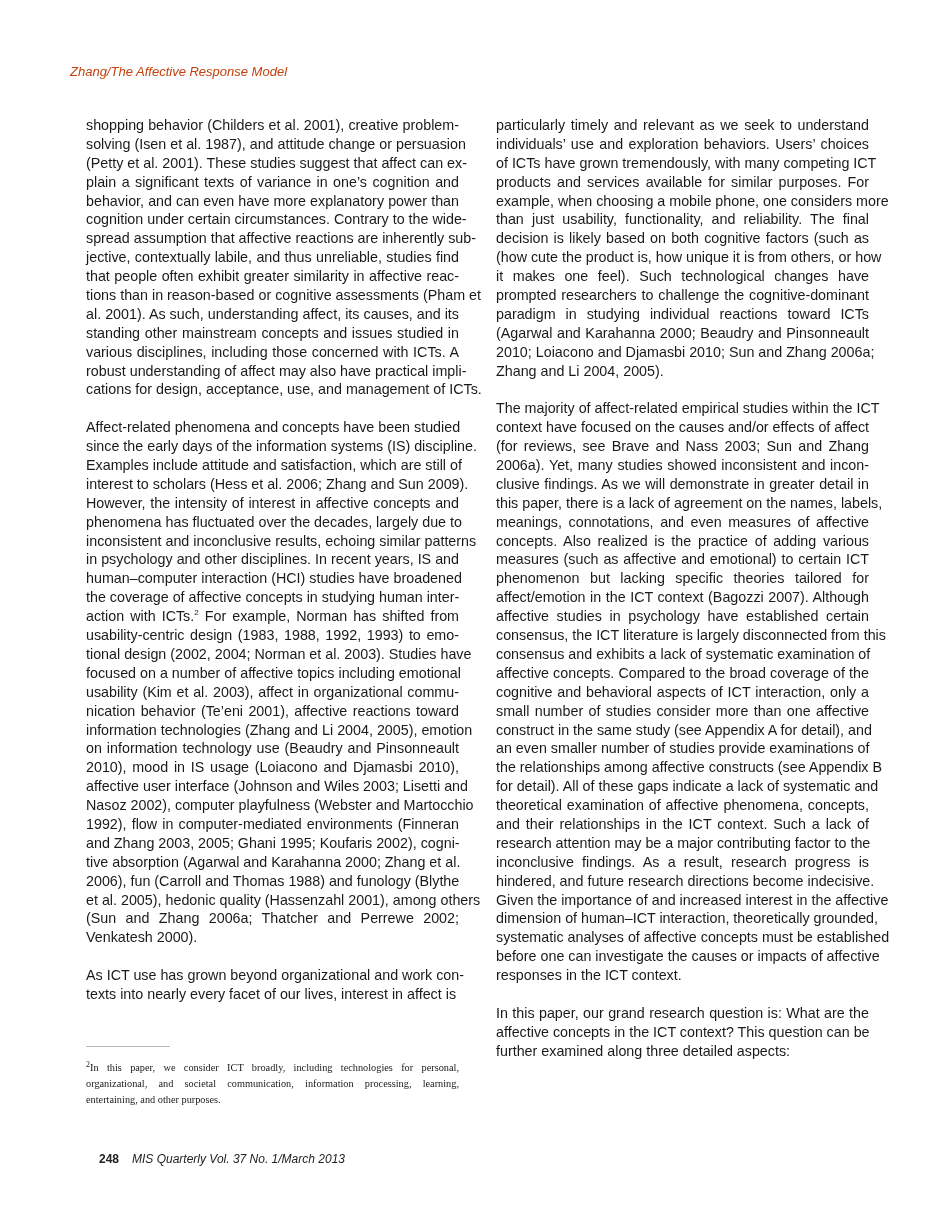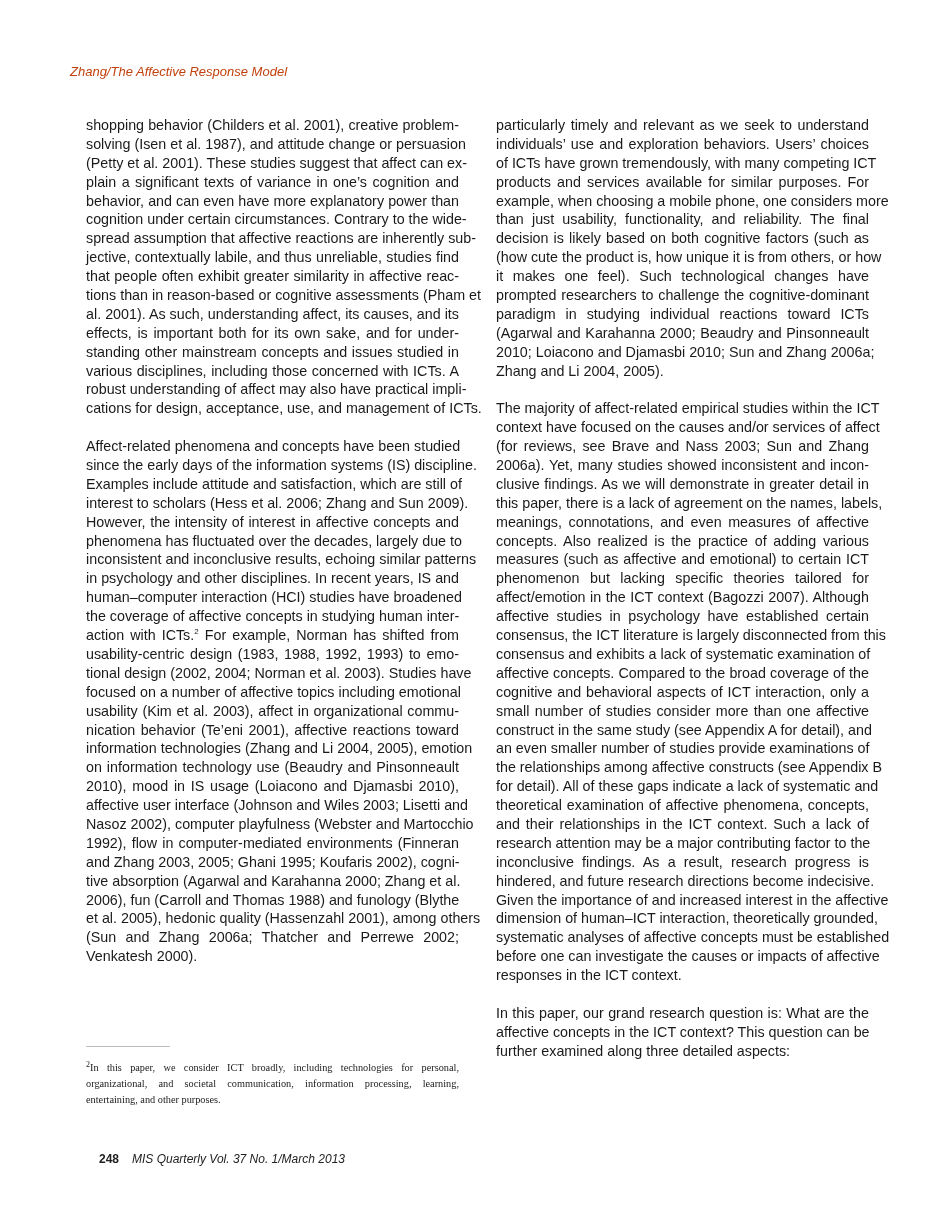--- a/index.html
+++ b/index.html
@@ -32,21 +32,20 @@
       <span class="line">solving (Isen et al. 1987), and attitude change or persuasion</span>
       <span class="line">(Petty et al. 2001).  These studies suggest that affect can ex-</span>
       <span class="line">plain a significant texts of variance in one’s cognition and</span>
       <span class="line">behavior, and can even have more explanatory power than</span>
       <span class="line">cognition under certain circumstances.  Contrary to the wide-</span>
       <span class="line">spread assumption that affective reactions are inherently sub-</span>
       <span class="line">jective, contextually labile, and thus unreliable, studies find</span>
       <span class="line">that people often exhibit greater similarity in affective reac-</span>
       <span class="line">tions than in reason-based or cognitive assessments (Pham et</span>
       <span class="line">al. 2001).  As such, understanding affect, its causes, and its</span>
-      <span class="line">effects, is important both for its own sake, and for under-</span>
       <span class="line">standing other mainstream concepts and issues studied in</span>
       <span class="line">various disciplines, including those concerned with ICTs.  A</span>
       <span class="line">robust understanding of affect may also have practical impli-</span>
       <span class="line last">cations for design, acceptance, use, and management of ICTs.</span>
     </div>
     <div class="para">
       <span class="line">Affect-related phenomena and concepts have been studied</span>
       <span class="line">since the early days of the information systems (IS) discipline.</span>
       <span class="line">Examples include attitude and satisfaction, which are still of</span>
       <span class="line">interest to scholars (Hess et al. 2006; Zhang and Sun 2009).</span>
@@ -68,41 +67,45 @@
       <span class="line">affective user interface (Johnson and Wiles 2003; Lisetti and</span>
       <span class="line">Nasoz 2002), computer playfulness (Webster and Martocchio</span>
       <span class="line">1992), flow in computer-mediated environments (Finneran</span>
       <span class="line">and Zhang 2003, 2005; Ghani 1995; Koufaris 2002), cogni-</span>
       <span class="line">tive absorption (Agarwal and Karahanna 2000; Zhang et al.</span>
       <span class="line">2006), fun (Carroll and Thomas 1988) and funology (Blythe</span>
       <span class="line">et al. 2005), hedonic quality (Hassenzahl 2001), among others</span>
       <span class="line">(Sun and Zhang 2006a; Thatcher and Perrewe 2002;</span>
       <span class="line last">Venkatesh 2000).</span>
     </div>
+    <div class="para">
+      <span class="line">As ICT use has grown beyond organizational and work con-</span>
+      <span class="line last">texts into nearly every facet of our lives, interest in affect is</span>
+    </div>
   </div>
 <div class="col right" id="right-col">
     <div class="para">
       <span class="line">particularly timely and relevant as we seek to understand</span>
       <span class="line">individuals’ use and exploration behaviors.   Users’ choices</span>
       <span class="line">of ICTs have grown tremendously, with many competing ICT</span>
       <span class="line">products and services available for similar purposes.  For</span>
       <span class="line">example, when choosing a mobile phone, one considers more</span>
       <span class="line">than just usability, functionality, and reliability.  The final</span>
       <span class="line">decision is likely based on both cognitive factors (such as</span>
       <span class="line">(how cute the product is, how unique it is from others, or how</span>
       <span class="line">it makes one feel).  Such technological changes have</span>
       <span class="line">prompted researchers to challenge the cognitive-dominant</span>
       <span class="line">paradigm in studying individual reactions toward ICTs</span>
       <span class="line">(Agarwal and Karahanna 2000; Beaudry and Pinsonneault</span>
       <span class="line">2010; Loiacono and Djamasbi 2010; Sun and Zhang 2006a;</span>
       <span class="line last">Zhang and Li 2004, 2005).</span>
     </div>
     <div class="para">
       <span class="line">The majority of affect-related empirical studies within the ICT</span>
-      <span class="line">context have focused on the causes and/or services of affect</span>
+      <span class="line">context have focused on the causes and/or effects of affect</span>
       <span class="line">(for reviews, see Brave and Nass 2003; Sun and Zhang</span>
       <span class="line">2006a).  Yet, many studies showed inconsistent and incon-</span>
       <span class="line">clusive findings.  As we will demonstrate in greater detail in</span>
       <span class="line">this paper, there is a lack of agreement on the names, labels,</span>
       <span class="line">meanings, connotations, and even measures of affective</span>
       <span class="line">concepts.  Also realized is the practice of adding various</span>
       <span class="line">measures (such as affective and emotional) to certain ICT</span>
       <span class="line">phenomenon but lacking specific theories tailored for</span>
       <span class="line">affect/emotion in the ICT context (Bagozzi 2007).  Although</span>
       <span class="line">affective studies in psychology have established certain</span>

